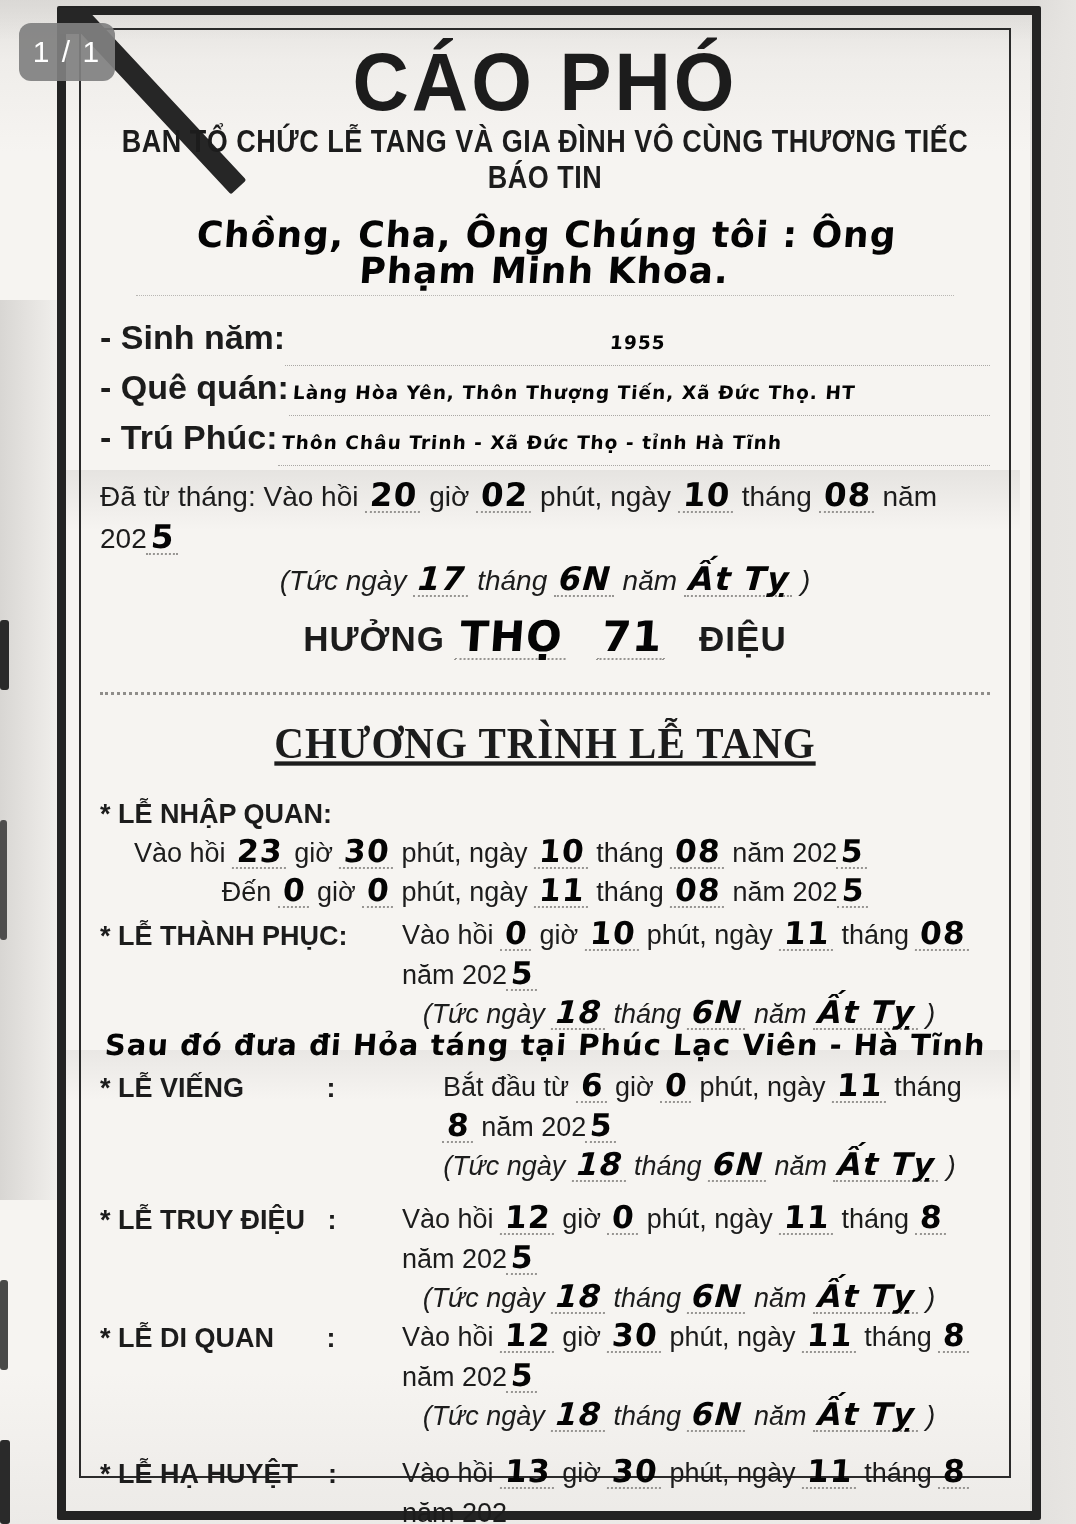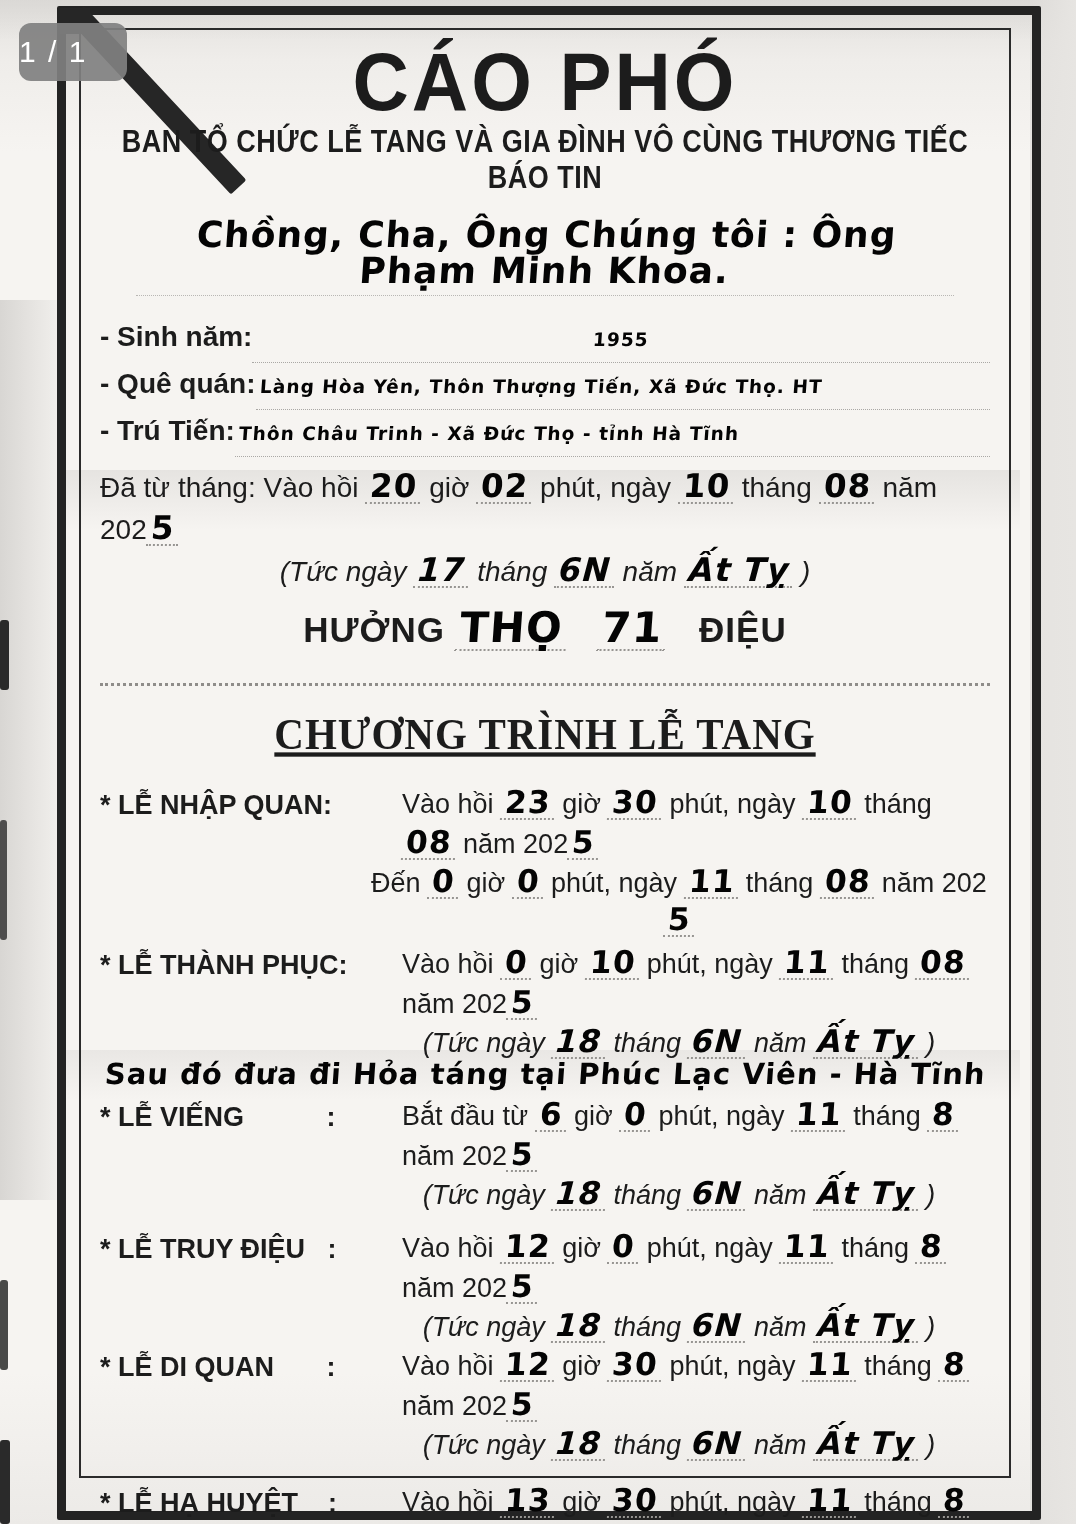--- a/index.html
+++ b/index.html
@@ -22,52 +22,52 @@
   .s4{left:0;top:1440px;width:10px;height:84px;}
 
   
   .frame-outer{position:absolute;left:57px;top:6px;width:966px;height:1496px;border:9px solid #232323;border-radius:2px;}
   .frame-inner{position:absolute;left:79px;top:28px;width:928px;height:1446px;border:2.5px solid #2b2b2b;}
   .corner-ribbon{position:absolute;left:84px;top:6px;width:238px;height:21px;background:#262626;transform:rotate(47deg);transform-origin:0 0;border-radius:2px;}
   .corner-fill{position:absolute;left:60px;top:8px;width:30px;height:26px;background:#262626;}
 
   
   .badge{
-    position:absolute;left:19px;top:23px;width:108px;height:58px;z-index:9;
+    position:absolute;left:19px;top:23px;width:96px;height:58px;z-index:9;
     background:rgba(128,128,128,.92);border-radius:12px;
-    display:flex;align-items:center;
+    display:flex;align-items:center;justify-content:center;
     color:#fff;font-size:30px;letter-spacing:2px;
   }
 
   
   .content{position:absolute;left:100px;top:30px;width:890px;}
   .title{margin-top:12px;text-align:center;font-size:78px;font-weight:900;letter-spacing:3px;line-height:1.04;transform:scaleY(1.05);}
   .subtitle{margin-top:6px;text-align:center;font-size:27px;font-weight:800;letter-spacing:.5px;transform:scaleY(1.15);}
   .relation{margin-top:26px;text-align:center;line-height:1.2;border-bottom:1px dotted #b9b7b4;padding-bottom:6px;width:92%;margin-left:4%;}
   .relation .hw{font-size:36px;}
 
   .info{margin-top:20px;}
   .info-row{display:flex;align-items:baseline;line-height:42px;}
-  .info-label{font-size:28px;font-weight:700;white-space:pre;flex:none;}
+  .info-label{font-size:34px;font-weight:700;white-space:pre;flex:none;}
   .info-value{flex:1;border-bottom:1px dotted #aaa8a5;}
   .iv-center{text-align:center;}
 
   .line{line-height:42px;font-size:28px;}
   .death{margin-top:10px;}
   .lunar{font-style:italic;text-align:center;}
   .age{margin-top:14px;text-align:center;font-size:35px;font-weight:800;letter-spacing:1px;}
   .age .hw{font-size:42px;}
 
   .divider{margin-top:32px;border-top:3px dotted #8f8d8a;width:100%;}
 
   .section-title{margin-top:24px;text-align:center;font-family:"Liberation Serif",serif;font-size:41px;font-weight:700;letter-spacing:1px;text-decoration:underline;transform:scaleY(1.08);}
 
   .program{margin-top:26px;}
   .prog-row{display:flex;margin-top:4px;}
-  .prog-row.first{margin-top:20px;}
+  .prog-row.first{margin-top:20px;flex-direction:column;}
   .prog-label{flex:none;width:268px;font-size:27px;font-weight:800;white-space:pre;line-height:40px;transform:scaleY(1.05);transform-origin:left top;}
   .prog-content{flex:1;}
   .prog-line{line-height:40px;font-size:27px;padding-left:34px;}
   .prog-line2{line-height:38px;font-size:27px;text-align:center;}
   .note-hw{line-height:34px;text-align:center;margin-top:-2px;}
   .note-hw .hw{font-size:29px;}
 
   
   .seg{white-space:pre-wrap;}
   .hw{
@@ -109,21 +109,21 @@
   <div class="info">
     <div class="info-row">
       <span class="info-label">- Sinh năm:</span>
       <span class="info-value iv-center"><span class="seg hw">1955</span></span>
     </div>
     <div class="info-row">
       <span class="info-label">- Quê quán:</span>
       <span class="info-value"><span class="seg hw">Làng Hòa Yên, Thôn Thượng Tiến, Xã Đức Thọ. HT</span></span>
     </div>
     <div class="info-row">
-      <span class="info-label">- Trú Tiến:</span>
+      <span class="info-label">- Trú Phúc:</span>
       <span class="info-value"><span class="seg hw">Thôn Châu Trinh - Xã Đức Thọ - tỉnh Hà Tĩnh</span></span>
     </div>
   </div>
 
   <div class="line death"><span class="seg">Đã từ tháng: Vào hồi </span><span class="seg hw ul">20</span><span class="seg"> giờ </span><span class="seg hw ul">02</span><span class="seg"> phút, ngày </span><span class="seg hw ul">10</span><span class="seg"> tháng </span><span class="seg hw ul">08</span><span class="seg"> năm 202</span><span class="seg hw ul">5</span></div>
   <div class="line lunar"><span class="seg">(Tức ngày </span><span class="seg hw ul">17</span><span class="seg"> tháng </span><span class="seg hw ul">6N</span><span class="seg"> năm </span><span class="seg hw ul">Ất Tỵ</span><span class="seg"> )</span></div>
   <div class="age"><span class="seg">HƯỞNG </span><span class="seg hw ul">THỌ</span><span class="seg">   </span><span class="seg hw ul">71</span><span class="seg">   </span><span class="seg">ĐIỆU</span></div>
 
   <div class="divider"></div>
 
@@ -142,21 +142,21 @@
     <div class="prog-row">
       <div class="prog-label">* LỄ THÀNH PHỤC:</div>
       <div class="prog-content">
         <div class="prog-line"><span class="seg">Vào hồi </span><span class="seg hw ul">0</span><span class="seg"> giờ </span><span class="seg hw ul">10</span><span class="seg"> phút, ngày </span><span class="seg hw ul">11</span><span class="seg"> tháng </span><span class="seg hw ul">08</span><span class="seg"> năm 202</span><span class="seg hw ul">5</span></div>
         <div class="prog-line2 lunar"><span class="seg">(Tức ngày </span><span class="seg hw ul">18</span><span class="seg"> tháng </span><span class="seg hw ul">6N</span><span class="seg"> năm </span><span class="seg hw ul">Ất Tỵ</span><span class="seg"> )</span></div>
       </div>
     </div>
 
     <div class="note-hw"><span class="seg hw">Sau đó đưa đi Hỏa táng tại Phúc Lạc Viên - Hà Tĩnh</span></div>
 
-    <div class="prog-row" style="margin-top:0;">
+    <div class="prog-row" style="margin-top:0;gap:41px;">
       <div class="prog-label">* LỄ VIẾNG           :</div>
       <div class="prog-content">
         <div class="prog-line"><span class="seg">Bắt đầu từ </span><span class="seg hw ul">6</span><span class="seg"> giờ </span><span class="seg hw ul">0</span><span class="seg"> phút, ngày </span><span class="seg hw ul">11</span><span class="seg"> tháng </span><span class="seg hw ul">8</span><span class="seg"> năm 202</span><span class="seg hw ul">5</span></div>
         <div class="prog-line2 lunar"><span class="seg">(Tức ngày </span><span class="seg hw ul">18</span><span class="seg"> tháng </span><span class="seg hw ul">6N</span><span class="seg"> năm </span><span class="seg hw ul">Ất Tỵ</span><span class="seg"> )</span></div>
       </div>
     </div>
 
     <div class="prog-row" style="margin-top:14px;">
       <div class="prog-label">* LỄ TRUY ĐIỆU   :</div>
       <div class="prog-content">

